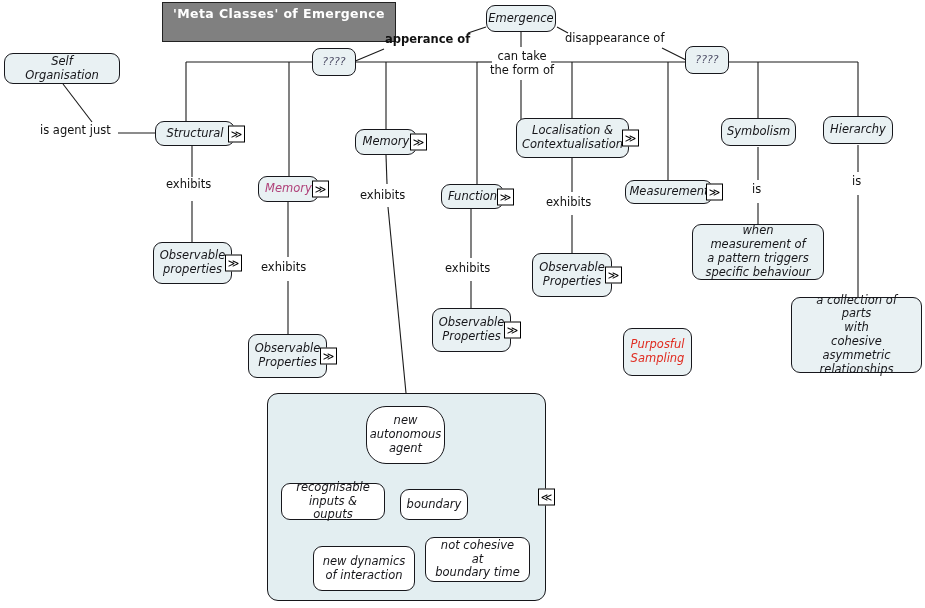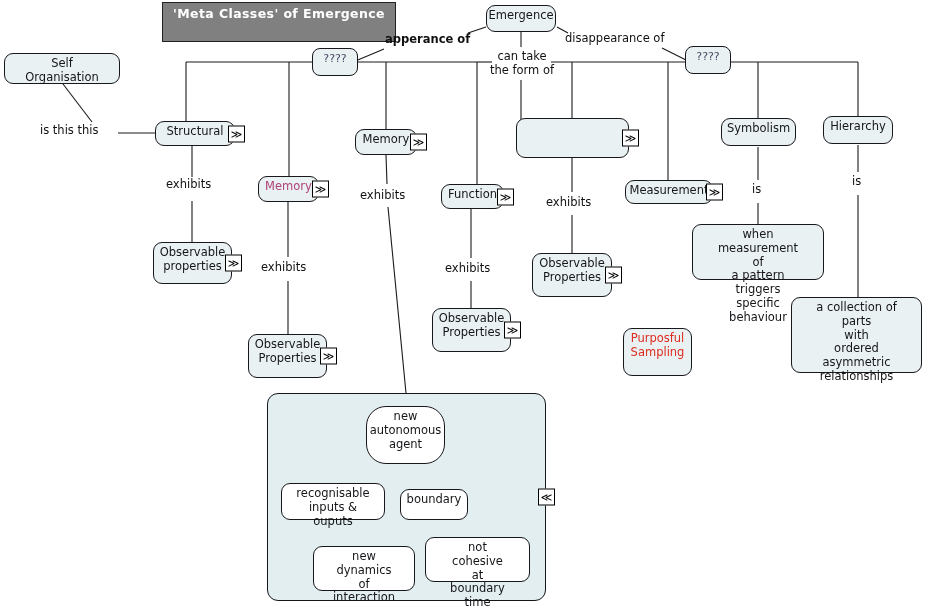--- a/index.html
+++ b/index.html
@@ -18,25 +18,26 @@
     color:#ffffff;font-weight:bold;font-size:12.5px;
     letter-spacing:.4px;text-align:center;
     padding:3px 10px 20px 10px;white-space:nowrap;
     font-family:"DejaVu Sans","Liberation Sans",sans-serif;
   }
 
   
   .node{
     position:absolute;box-sizing:border-box;
     background:#e9f1f3;border:1.3px solid #17171c;border-radius:9px;
-    display:flex;justify-content:center;
+    display:flex;align-items:center;justify-content:center;
     text-align:center;line-height:1.2;
     font-size:11.5px;color:#16161a;
-    padding:3px 22px;white-space:pre-line;
-    font-family:"DejaVu Sans","Liberation Sans",sans-serif;
+    padding:3px 8px;white-space:pre-line;
+    font-family:"DejaVu Sans","Liberation Sans",sans-serif;
+    font-style:italic;
   }
   .node.pink{color:#b0427a;}
   .node.red{color:#e02b20;}
   .node.plain{background:#ffffff;}
   .node.ghost{background:#e9f1f3;color:#4a4a63;border-radius:8px;}
 
   
   .badge{
     position:absolute;right:-11px;top:50%;transform:translateY(-50%);
     width:15px;height:15px;background:#ffffff;border:1.2px solid #000;
@@ -147,20 +148,22 @@
     <span>Memory</span>
     <span class="badge">≫</span>
   </div>
 
   <div class="node" style="left:441px;top:184px;width:63px;height:25px;">
     <span>Function</span>
     <span class="badge">≫</span>
   </div>
 
   <div class="node" style="left:516px;top:118px;width:113px;height:40px;">
+    <span>Localisation &amp;
+Contextualisation</span>
     <span class="badge">≫</span>
   </div>
 
   <div class="node" style="left:625px;top:180px;width:88px;height:24px;">
     <span>Measurement</span>
     <span class="badge">≫</span>
   </div>
 
   <div class="node" style="left:721px;top:118px;width:75px;height:28px;">
     <span>Symbolism</span>
@@ -196,21 +199,21 @@
 
   <div class="node" style="left:692px;top:224px;width:132px;height:56px;">
     <span>when measurement of
 a pattern triggers
 specific behaviour</span>
   </div>
 
   <div class="node" style="left:791px;top:297px;width:131px;height:76px;">
     <span>a collection of parts
 with
-ordered asymmetric
+cohesive asymmetric
 relationships</span>
   </div>
 
   <div class="node red" style="left:623px;top:328px;width:69px;height:48px;">
     <span>Purposful
 Sampling</span>
   </div>
 
   <div class="panel" style="left:267px;top:393px;width:279px;height:208px;">
     <span class="badge">≪</span>
@@ -241,21 +244,21 @@
 boundary time</span>
   </div>
 
   <div class="elabel" style="left:385px;top:33px;font-weight:bold;">apperance of</div>
 
   <div class="elabel" style="left:489px;top:50px;width:66px;">can take
 the form of</div>
 
   <div class="elabel" style="left:565px;top:32px;">disappearance of</div>
 
-  <div class="elabel" style="left:40px;top:124px;">is this this</div>
+  <div class="elabel" style="left:40px;top:124px;">is agent just</div>
 
   <div class="elabel" style="left:166px;top:178px;">exhibits</div>
 
   <div class="elabel" style="left:261px;top:261px;">exhibits</div>
 
   <div class="elabel" style="left:360px;top:189px;">exhibits</div>
 
   <div class="elabel" style="left:445px;top:262px;">exhibits</div>
 
   <div class="elabel" style="left:546px;top:196px;">exhibits</div>

